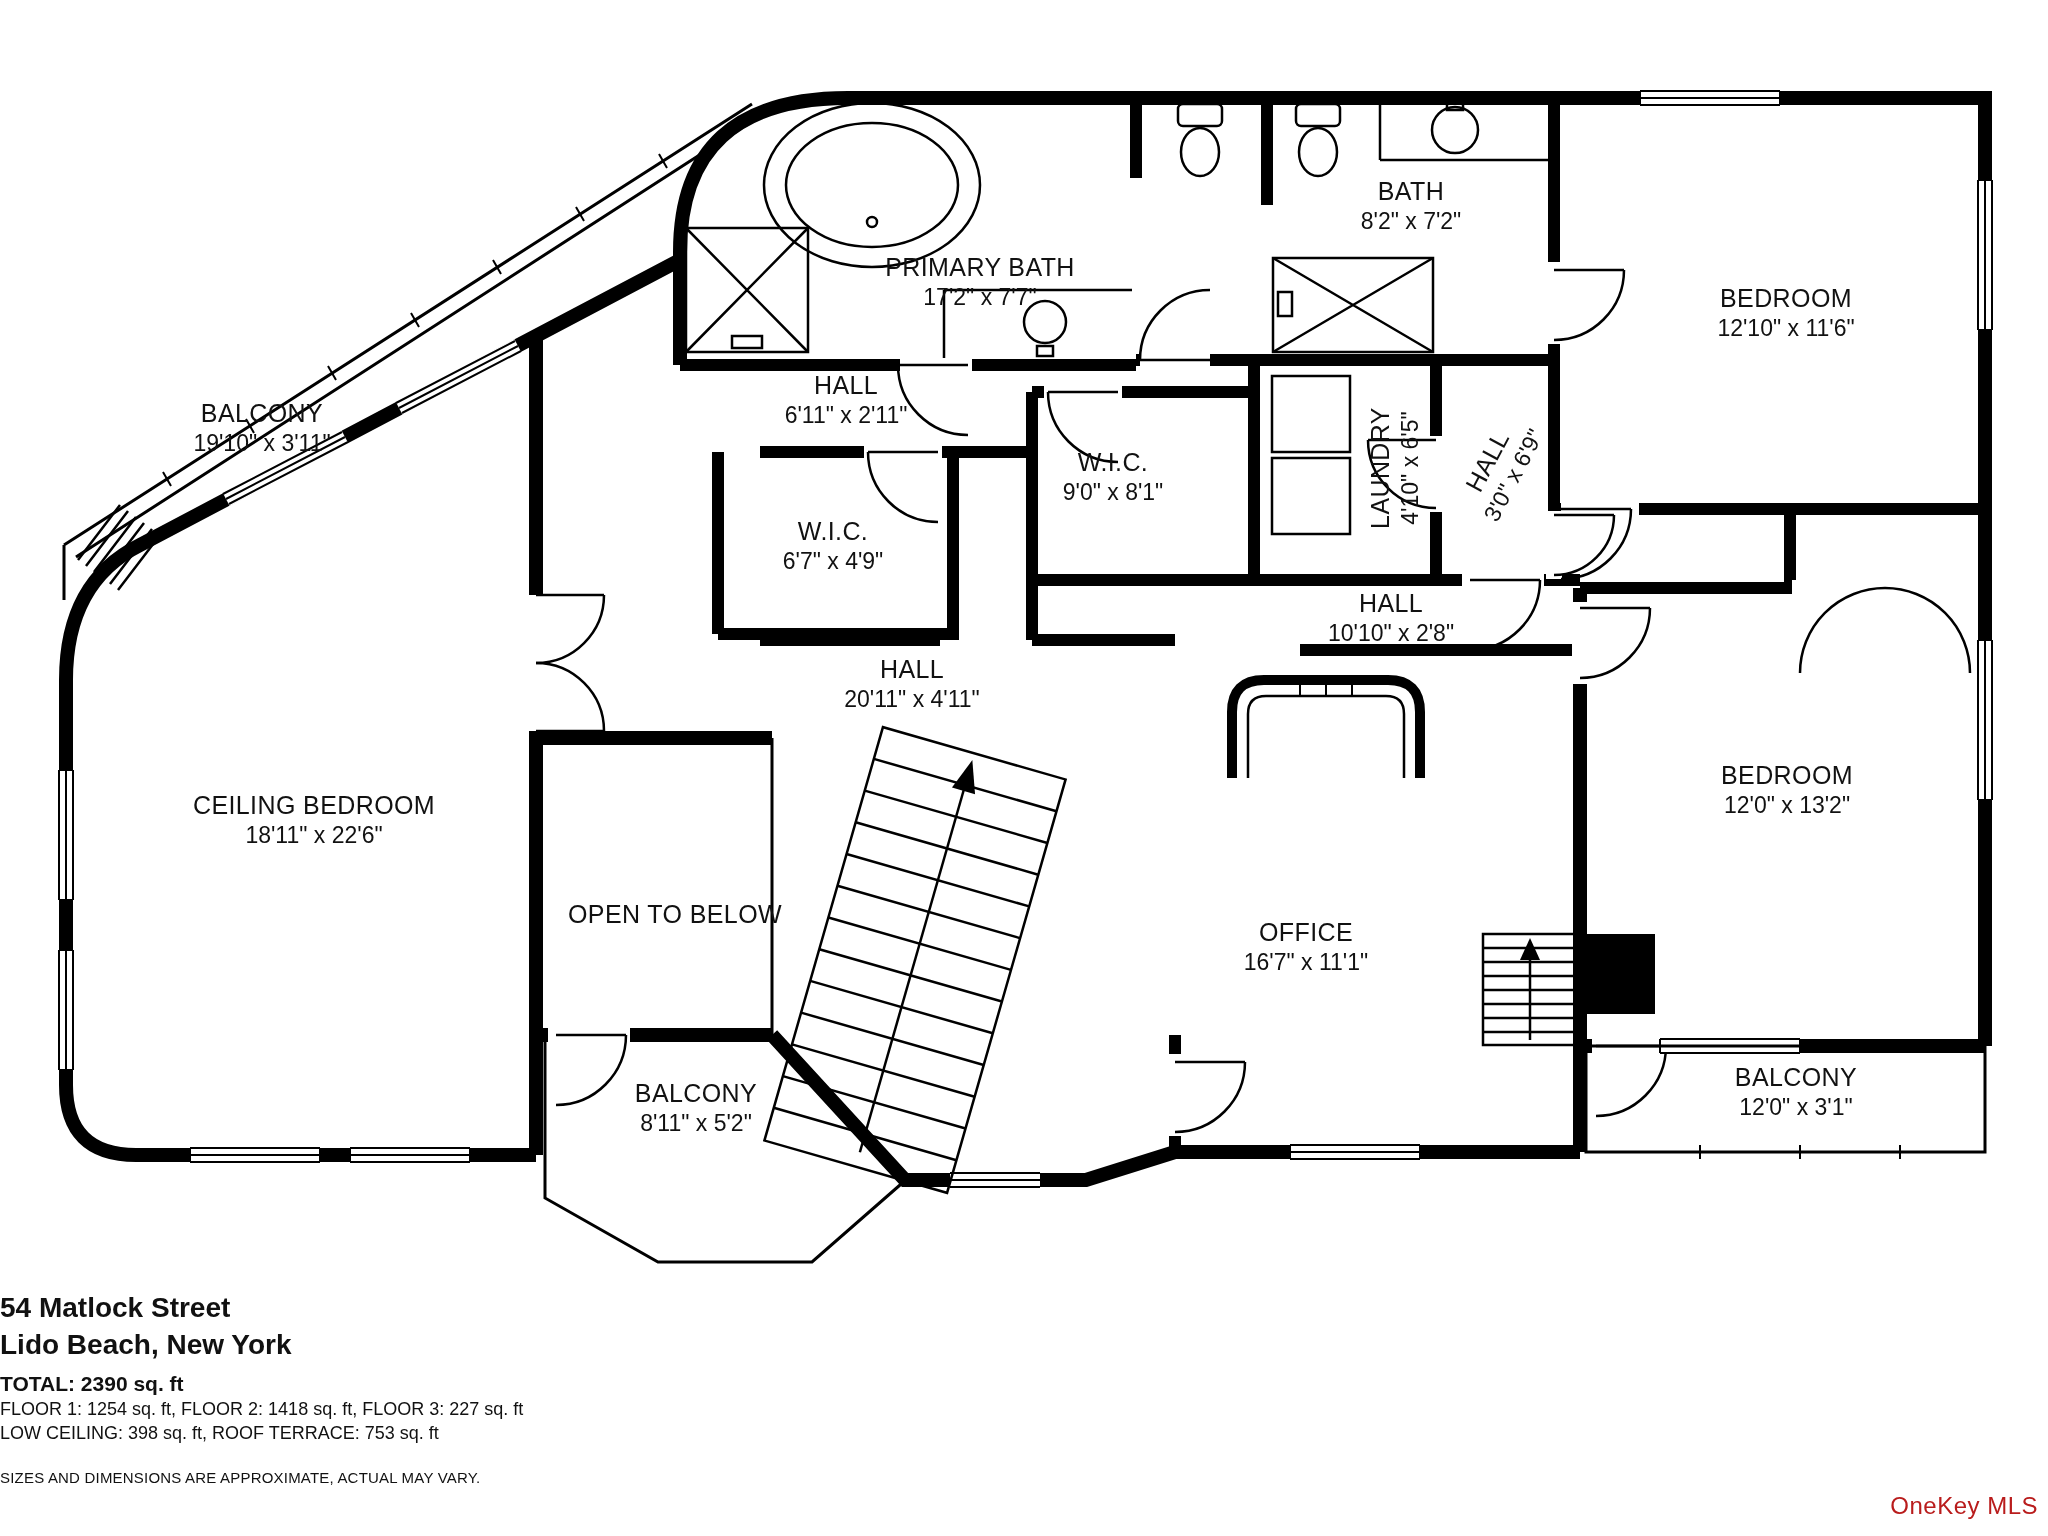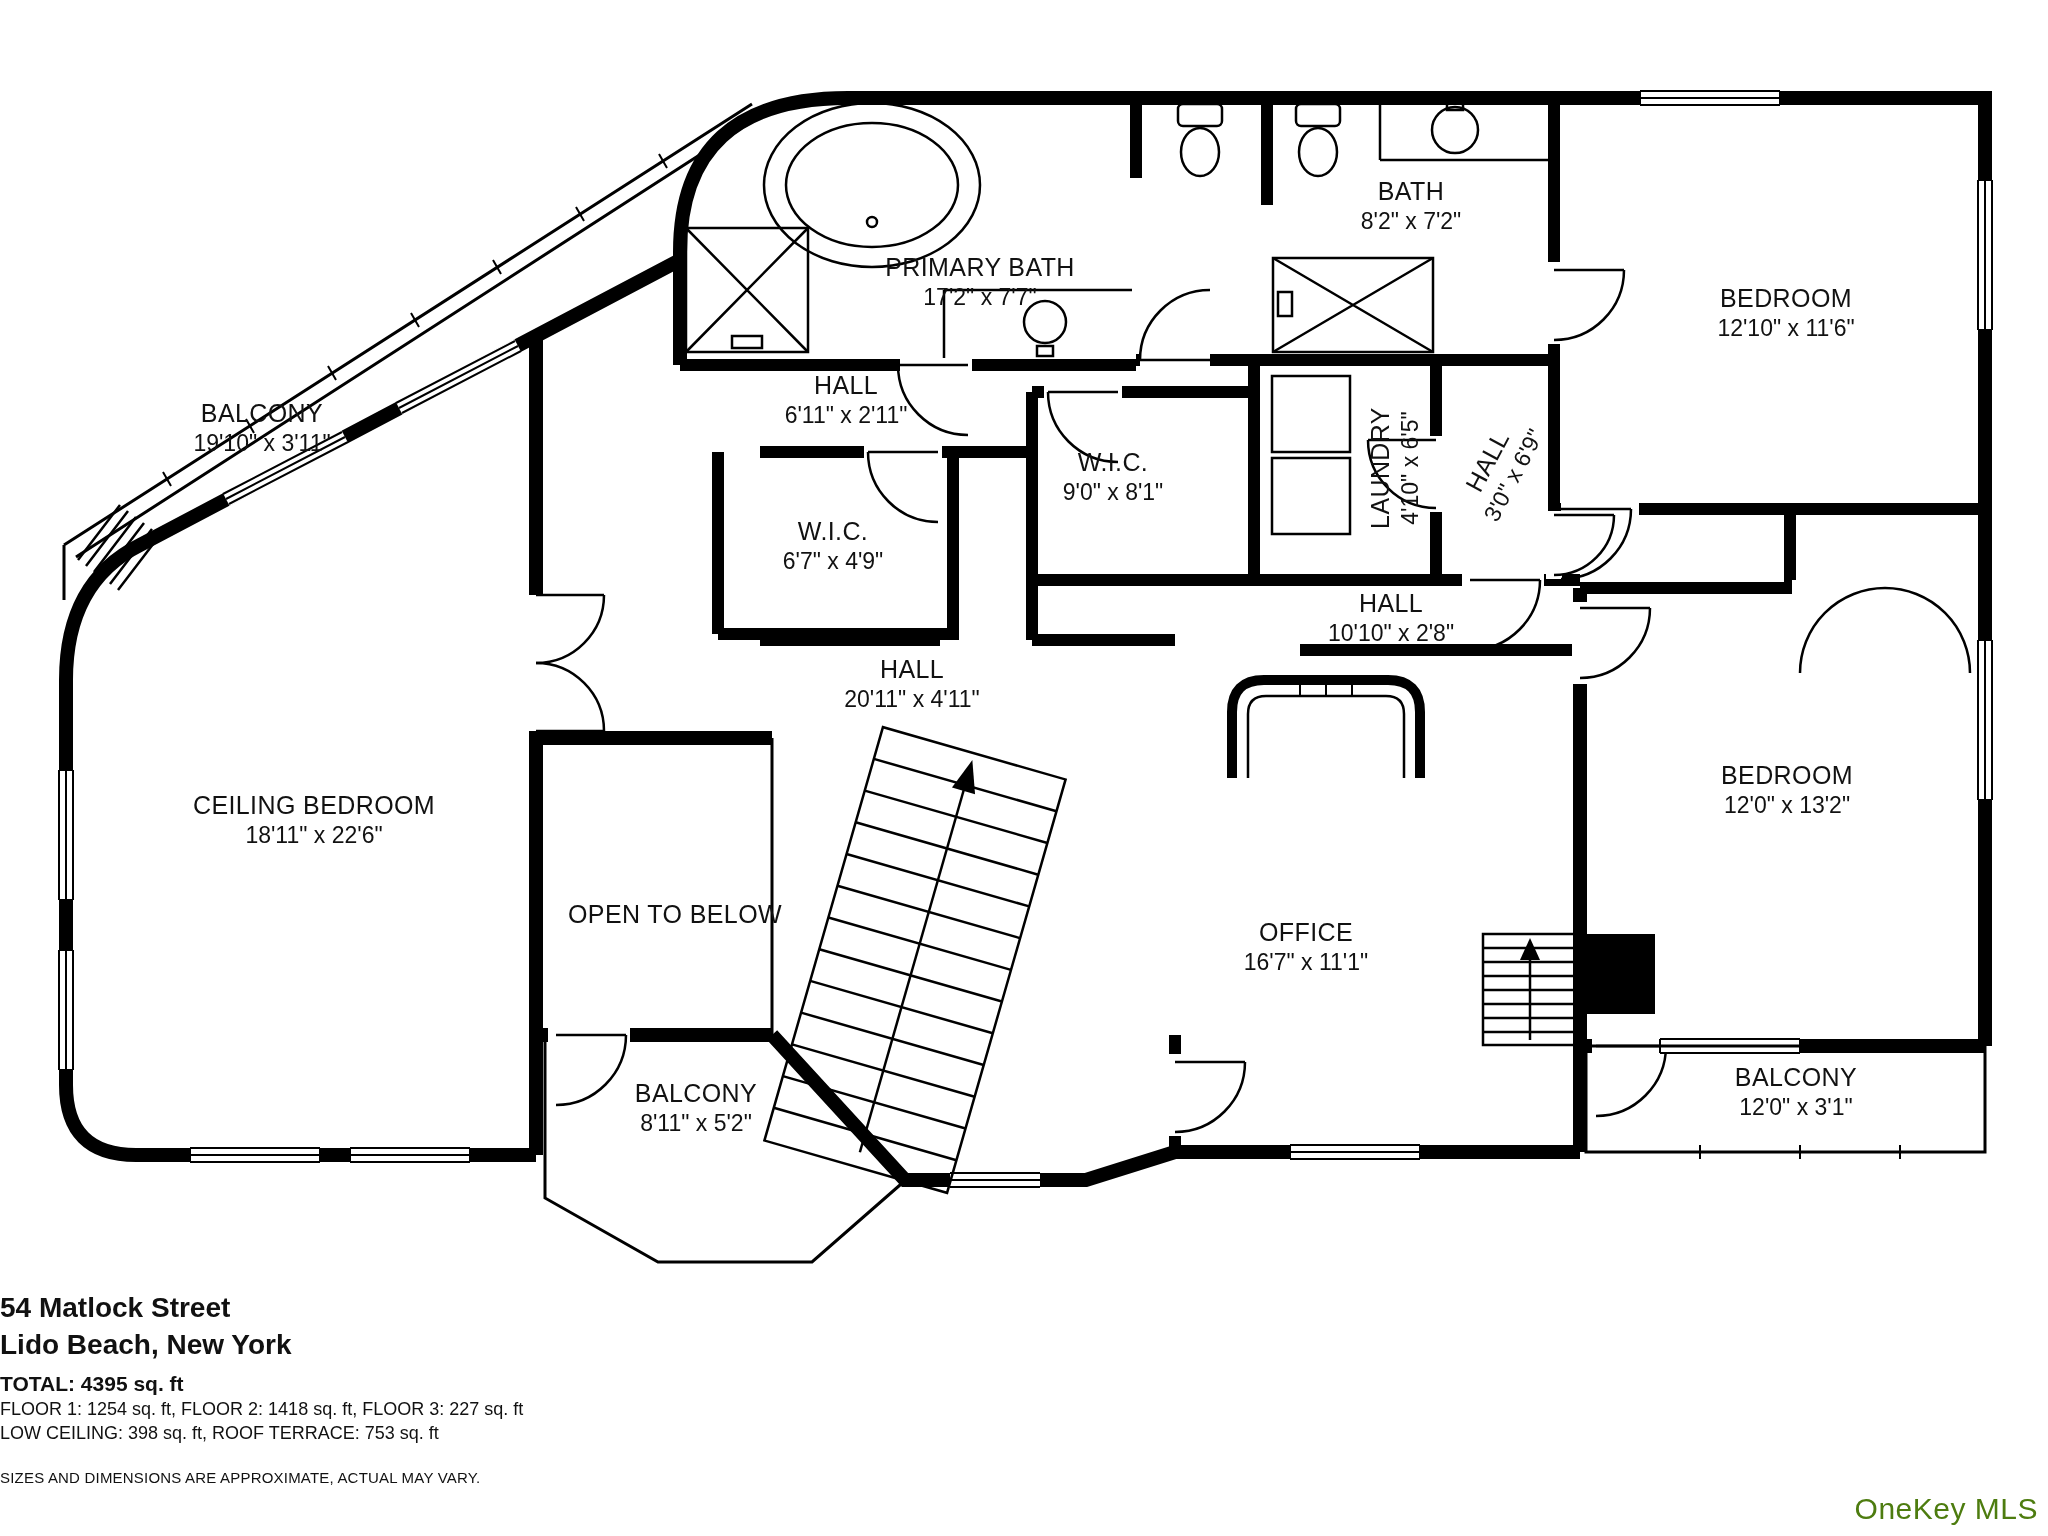--- a/index.html
+++ b/index.html
@@ -10,21 +10,21 @@
               color:#111;line-height:1.28;white-space:nowrap;}
   .room-label .name{font-size:25px;letter-spacing:.4px;}
   .room-label .dims{font-size:23px;}
   .rot90{transform:translate(-50%,-50%) rotate(-90deg);}
   .rot62{transform:translate(-50%,-50%) rotate(-62deg);}
   #footer{position:absolute;left:0;top:1290px;width:100%;color:#111;}
   #footer .addr{font-size:28px;font-weight:bold;line-height:1.32;}
   #footer .total{font-size:21px;font-weight:bold;margin-top:8px;line-height:1.15;}
   #footer .detail{font-size:18px;line-height:1.15;margin-top:3px;}
   #footer .disclaimer{font-size:15px;margin-top:26px;letter-spacing:.2px;}
-  #watermark{position:absolute;right:10px;top:1492px;font-size:30px;color:#4d7c0f;letter-spacing:.5px;}
+  #watermark{position:absolute;right:10px;top:1492px;font-size:24px;color:#b91c1c;letter-spacing:.5px;}
 </style>
 </head>
 <body>
 
 <div id="page">
 
 <svg id="plan-svg" width="2048" height="1536" viewBox="0 0 2048 1536">
 
   <g stroke="#000" stroke-width="14" fill="none" stroke-linejoin="miter">
     <path d="M 680 365 V 252 Q 680 98 848 98 H 1985 V 1046"></path>
@@ -302,21 +302,21 @@
   </div>
 
   <div class="room-label" style="left:1796px;top:1092px">
     <div class="name">BALCONY</div>
     <div class="dims">12'0" x 3'1"</div>
   </div>
 
   <div id="footer">
     <div class="addr">54 Matlock Street</div>
     <div class="addr">Lido Beach, New York</div>
-    <div class="total">TOTAL: 4395 sq. ft</div>
+    <div class="total">TOTAL: 2390 sq. ft</div>
     <div class="detail">FLOOR 1: 1254 sq. ft, FLOOR 2: 1418 sq. ft, FLOOR 3: 227 sq. ft</div>
     <div class="detail">LOW CEILING: 398 sq. ft, ROOF TERRACE: 753 sq. ft</div>
     <div class="disclaimer">SIZES AND DIMENSIONS ARE APPROXIMATE, ACTUAL MAY VARY.</div>
   </div>
 
   <div id="watermark">OneKey MLS</div>
 
 </div>
 
 </body></html>

